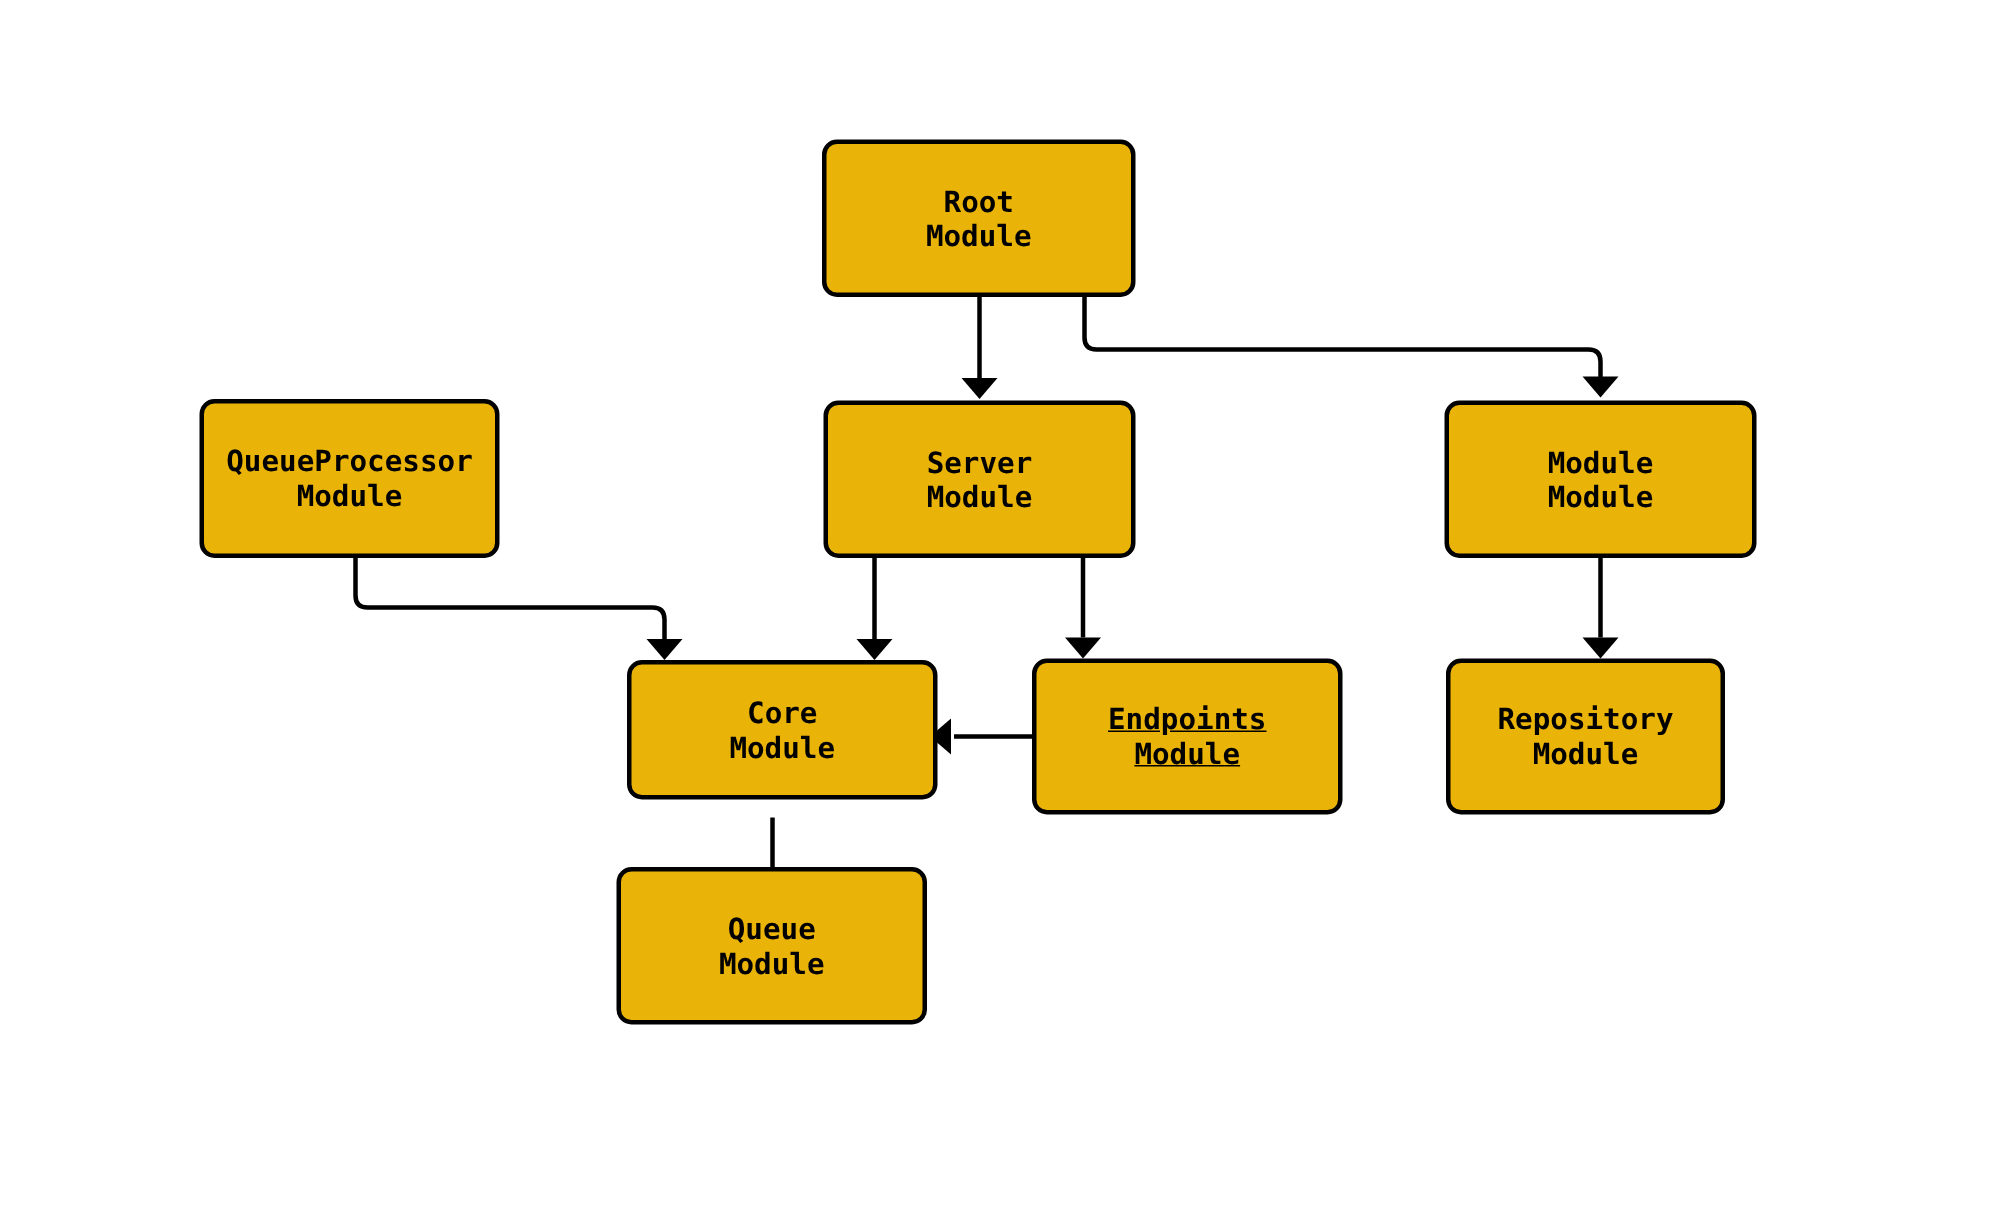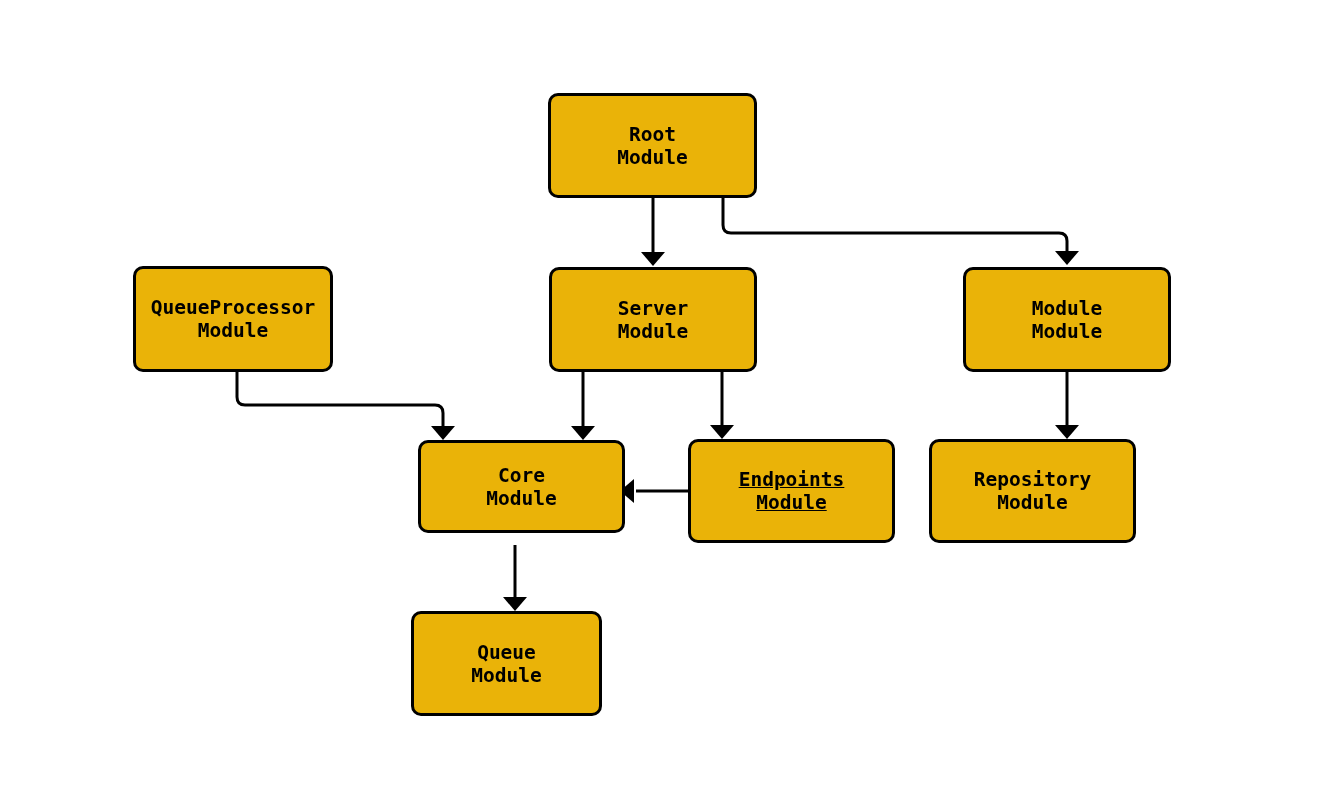--- a/index.html
+++ b/index.html
@@ -119,23 +119,23 @@
   <div class="node" style="left:418px; top:440px; width:207px; height:93px;">
     <span>Core</span>
     <span>Module</span>
   </div>
 
   <div class="node" style="left:688px; top:439px; width:207px; height:104px;text-decoration:underline;">
     <span>Endpoints</span>
     <span>Module</span>
   </div>
 
-  <div class="node" style="left:929px; top:439px; width:207px; height:104px;">
+  <div class="node" style="left:964px; top:439px; width:186px; height:104px;">
     <span>Repository</span>
     <span>Module</span>
   </div>
 
-  <div class="node" style="left:411px; top:611px; width:191px; height:105px;">
+  <div class="node" style="left:411px; top:578px; width:207px; height:105px;">
     <span>Queue</span>
     <span>Module</span>
   </div>
 
 </div>
 
 </body></html>

